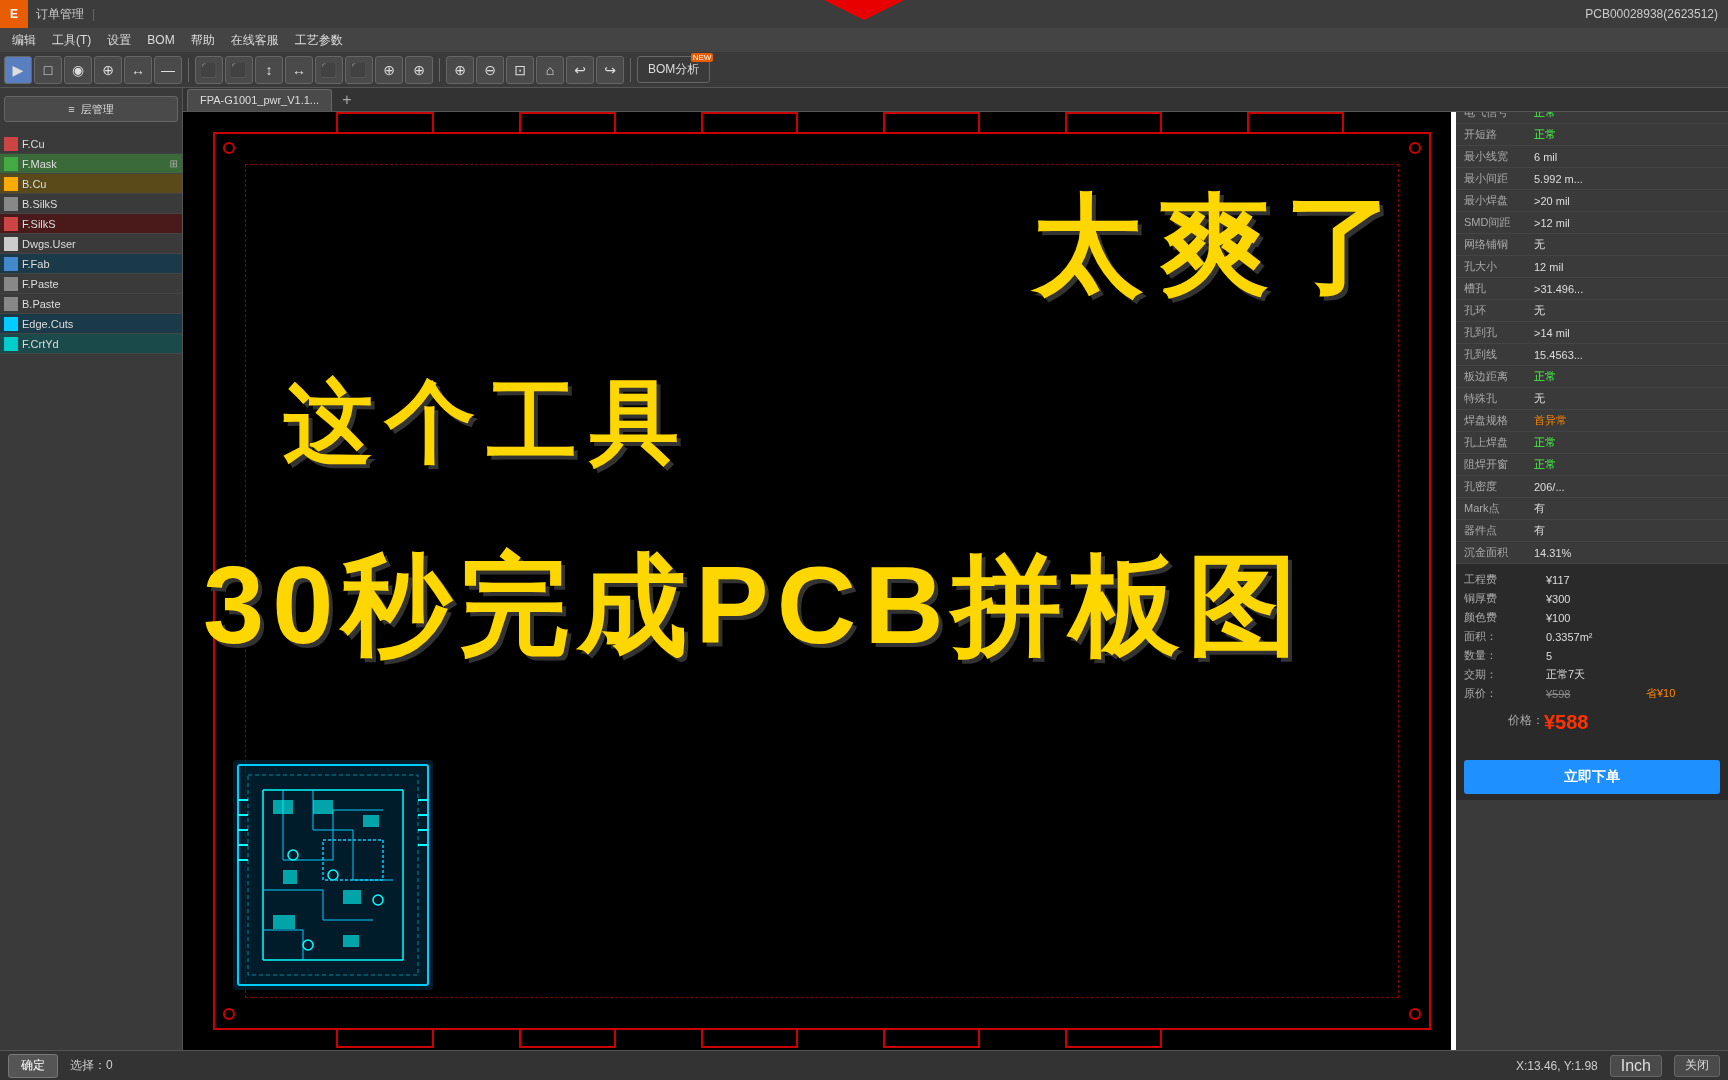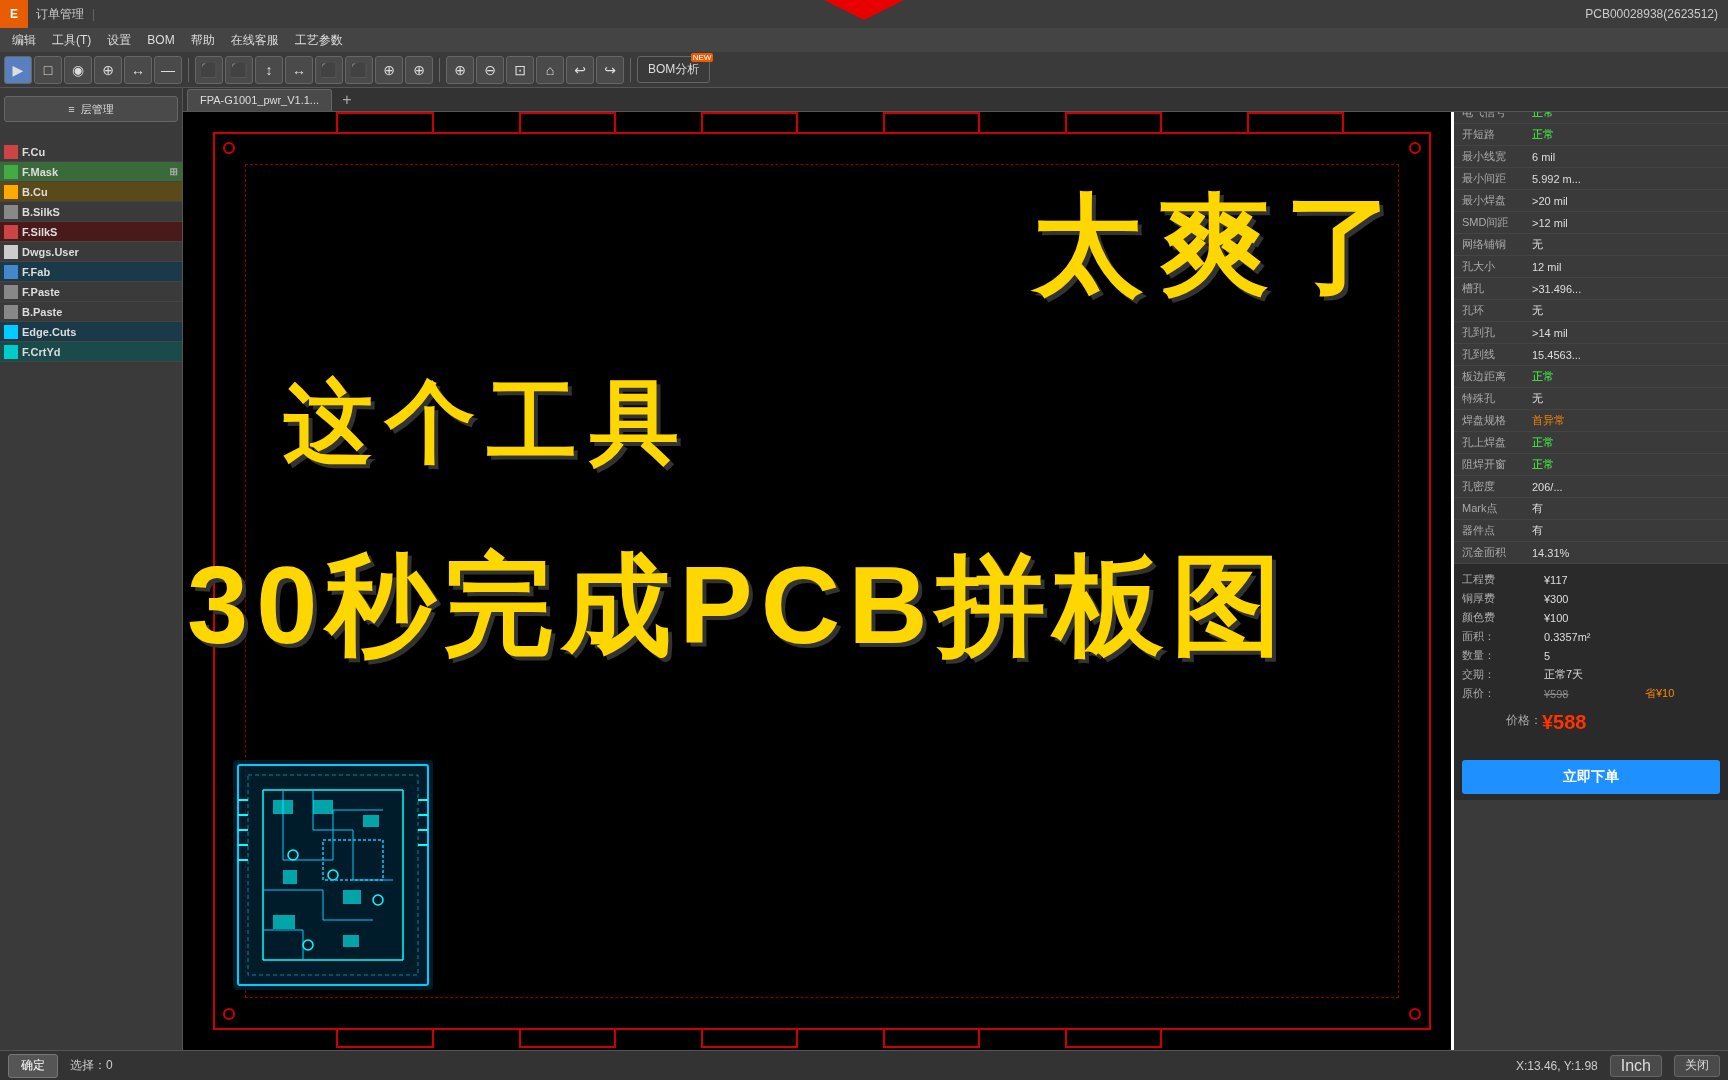--- a/index.html
+++ b/index.html
@@ -198,21 +198,21 @@
       border-radius: 3px;
       color: #ddd;
       font-size: 11px;
       cursor: pointer;
       display: flex; align-items: center; justify-content: center;
       gap: 6px;
       margin-bottom: 4px;
     }
 
     
-    .layer-list { margin-top: 12px; font-weight: bold; }
+    .layer-list { margin-top: 4px; }
     .layer-item {
       height: 20px;
       display: flex;
       align-items: center;
       font-size: 11px;
       color: #ddd;
       padding: 0 4px;
       cursor: pointer;
       border-bottom: 1px solid #444;
     }
@@ -264,21 +264,21 @@
       font-size: 90px;
       font-weight: 900;
       color: #FFD700;
       letter-spacing: 12px;
       font-family: 'Microsoft YaHei', SimHei, sans-serif;
       text-shadow: 4px 4px 0 #333;
     }
     .overlay-text-3 {
       position: absolute;
       top: 420px;
-      left: 4px;
+      left: 20px;
       font-size: 110px;
       font-weight: 900;
       color: #FFD700;
       letter-spacing: 8px;
       font-family: 'Microsoft YaHei', SimHei, sans-serif;
       text-shadow: 4px 4px 0 #333;
       white-space: nowrap;
     }
 
     
@@ -290,21 +290,21 @@
       height: 230px;
     }
 
     
     #right-panel {
       position: absolute;
       top: 28px; right: 0;
       width: 277px;
       bottom: 30px;
       background: #3a3a3a;
-      border-left: 3px solid #ffffff;
+      border-left: 5px solid #ffffff;
       z-index: 90;
       overflow-y: auto;
       overflow-x: hidden;
     }
     .right-panel-header {
       background: #1a1a2e;
       padding: 6px 8px;
       display: flex;
       align-items: center;
       justify-content: space-between;

